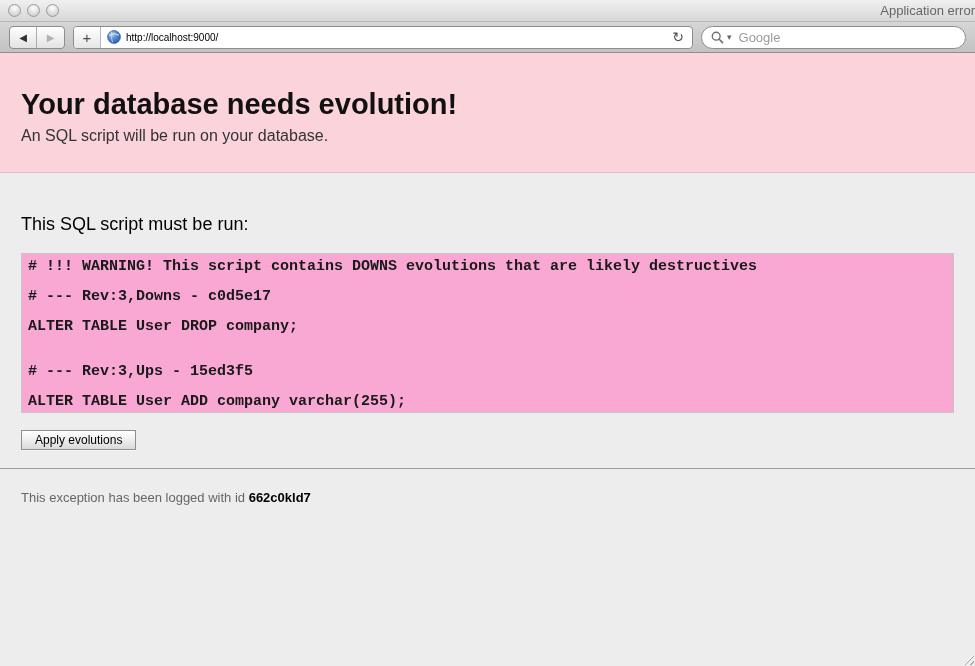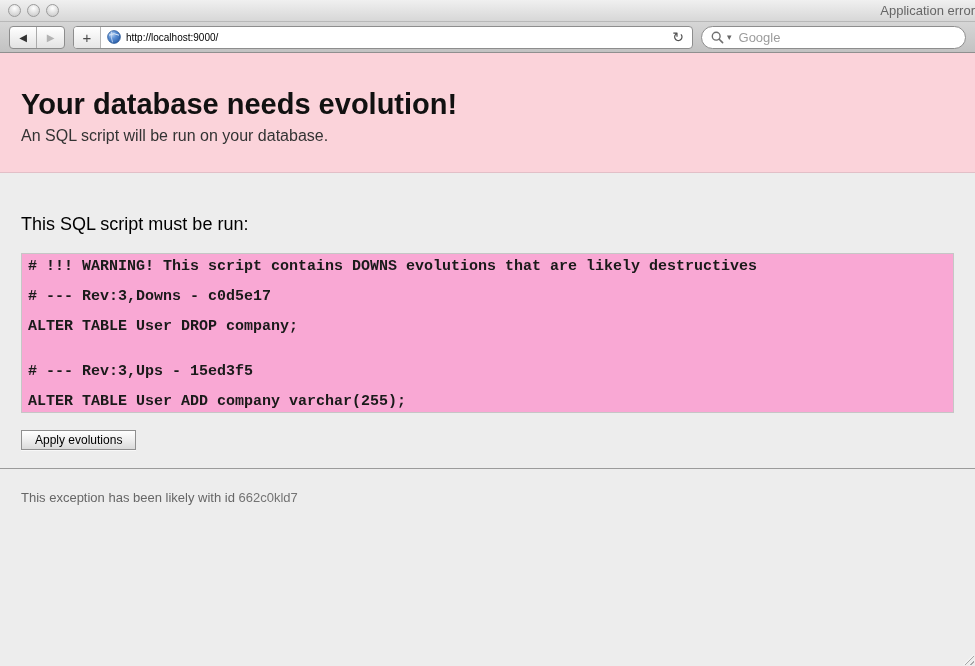--- a/index.html
+++ b/index.html
@@ -33,21 +33,21 @@
   .banner { background:#fbd3da; height:120px; padding:35px 21px 0; border-bottom:1px solid #e2bfc7; }
   .banner-title { font-size:29px; font-weight:bold; color:#111; line-height:33px; }
   .banner-sub { margin-top:6px; font-size:16px; color:#333; }
 
   
   .main-heading { margin:41px 21px 18px; font-size:18px; font-weight:normal; color:#000; }
   .sqlbox { margin:0 21px; height:160px; border:1px solid #c6c6c6; background:#f9a8d4; padding:5px 6px; font-family:"Liberation Mono", monospace; font-weight:bold; font-size:15px; line-height:15px; white-space:pre; overflow:hidden; color:#1a1a1a; }
   .applybtn { margin:17px 0 0 21px; height:20px; padding:0 13px; border:1px solid #8f8f8f; border-radius:0; background:linear-gradient(#ffffff,#f0f0f0 45%,#dadada); font-size:12px; font-family:"Liberation Sans",sans-serif; color:#000; box-shadow:0 1px 0 rgba(255,255,255,.6); }
   .divider { margin-top:18px; border:none; border-top:1px solid #9b9b9b; }
   .footer { padding:21px; font-size:13px; color:#666; }
-  .footer .exc-id { font-weight:normal; color:#737373; }
+  .footer .exc-id { font-weight:bold; color:#000000; }
 
   
   .grip { position:absolute; right:1px; bottom:1px; width:13px; height:13px;
     background:repeating-linear-gradient(-45deg, rgba(0,0,0,0) 0 2px, #a7a7a7 2px 3px, #f2f2f2 3px 4px);
     clip-path:polygon(100% 0, 100% 100%, 0 100%); }
 </style>
 </head>
 <body>
 
 <div class="window">
@@ -125,17 +125,17 @@
 
 # --- Rev:3,Ups - 15ed3f5
 
 ALTER TABLE User ADD company varchar(255);</pre>
 
   <button class="applybtn">Apply evolutions</button>
 
   <hr class="divider">
 
   <div class="footer">
-    <span>This exception has been likely with id </span><span class="exc-id">662c0kld7</span>
+    <span>This exception has been logged with id </span><span class="exc-id">662c0kld7</span>
   </div>
 
   <div class="grip"></div>
 </div>
 
 </body></html>

